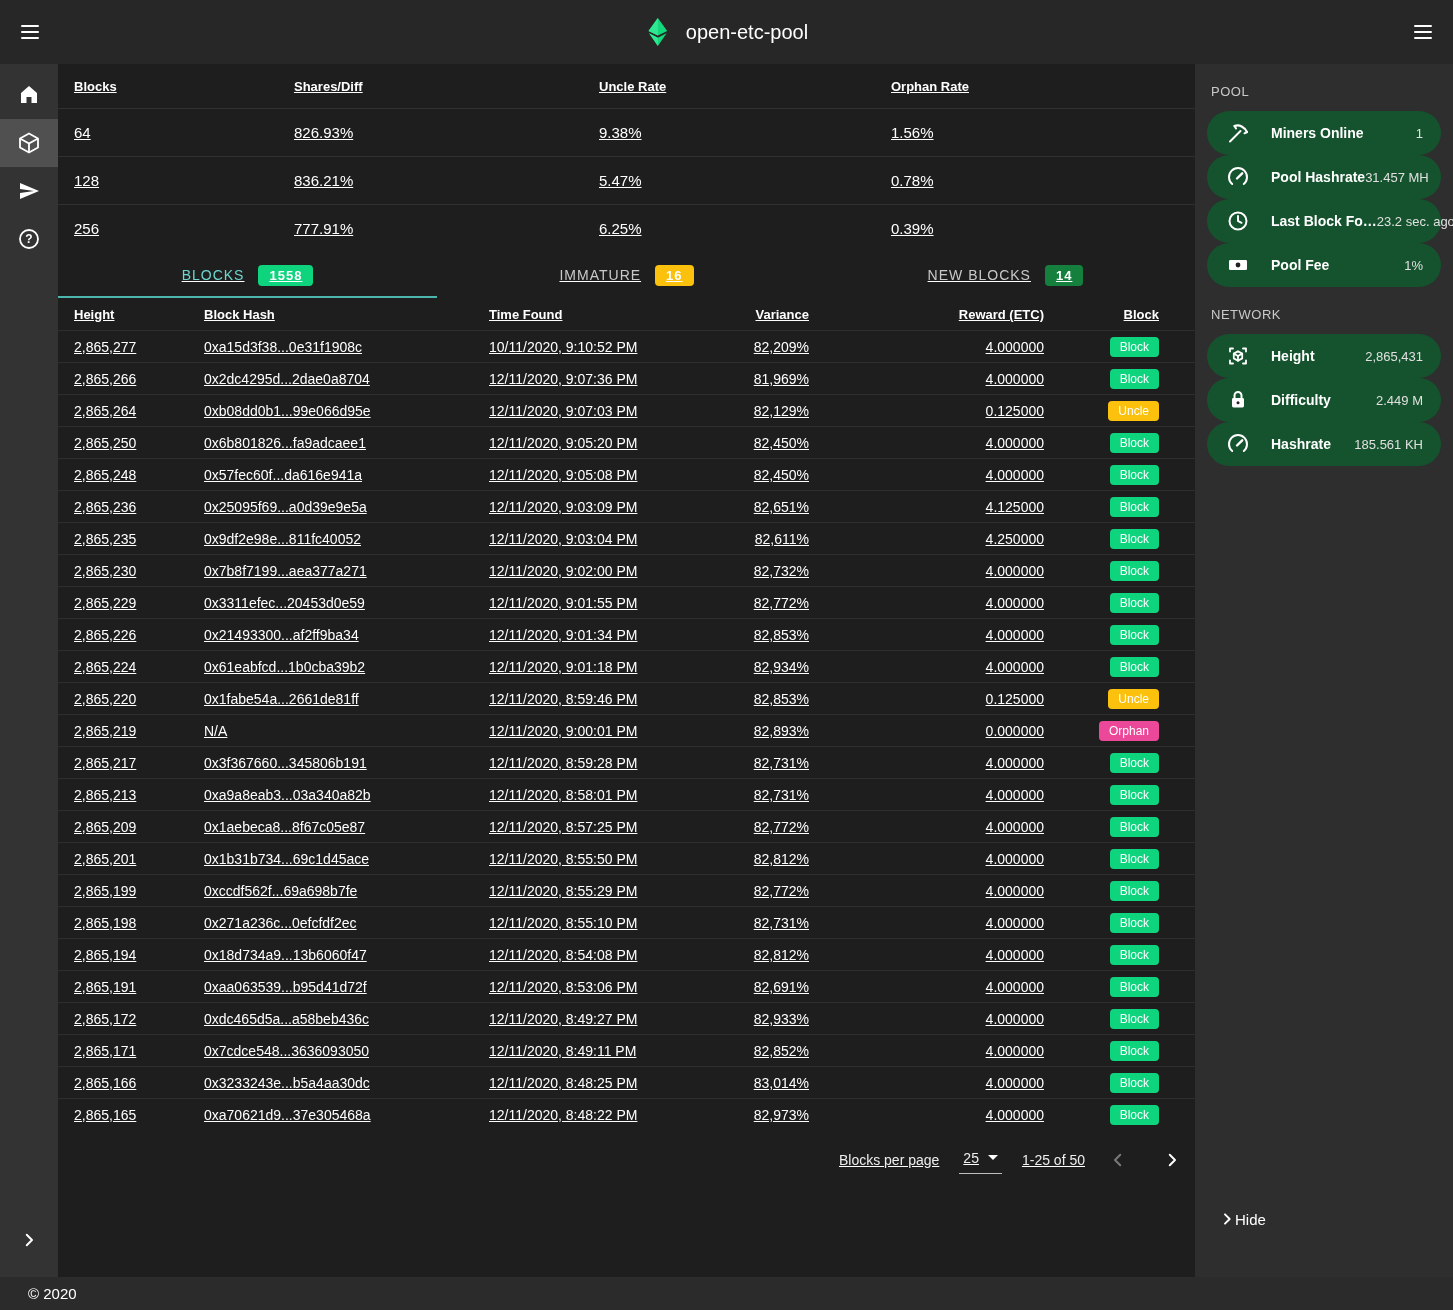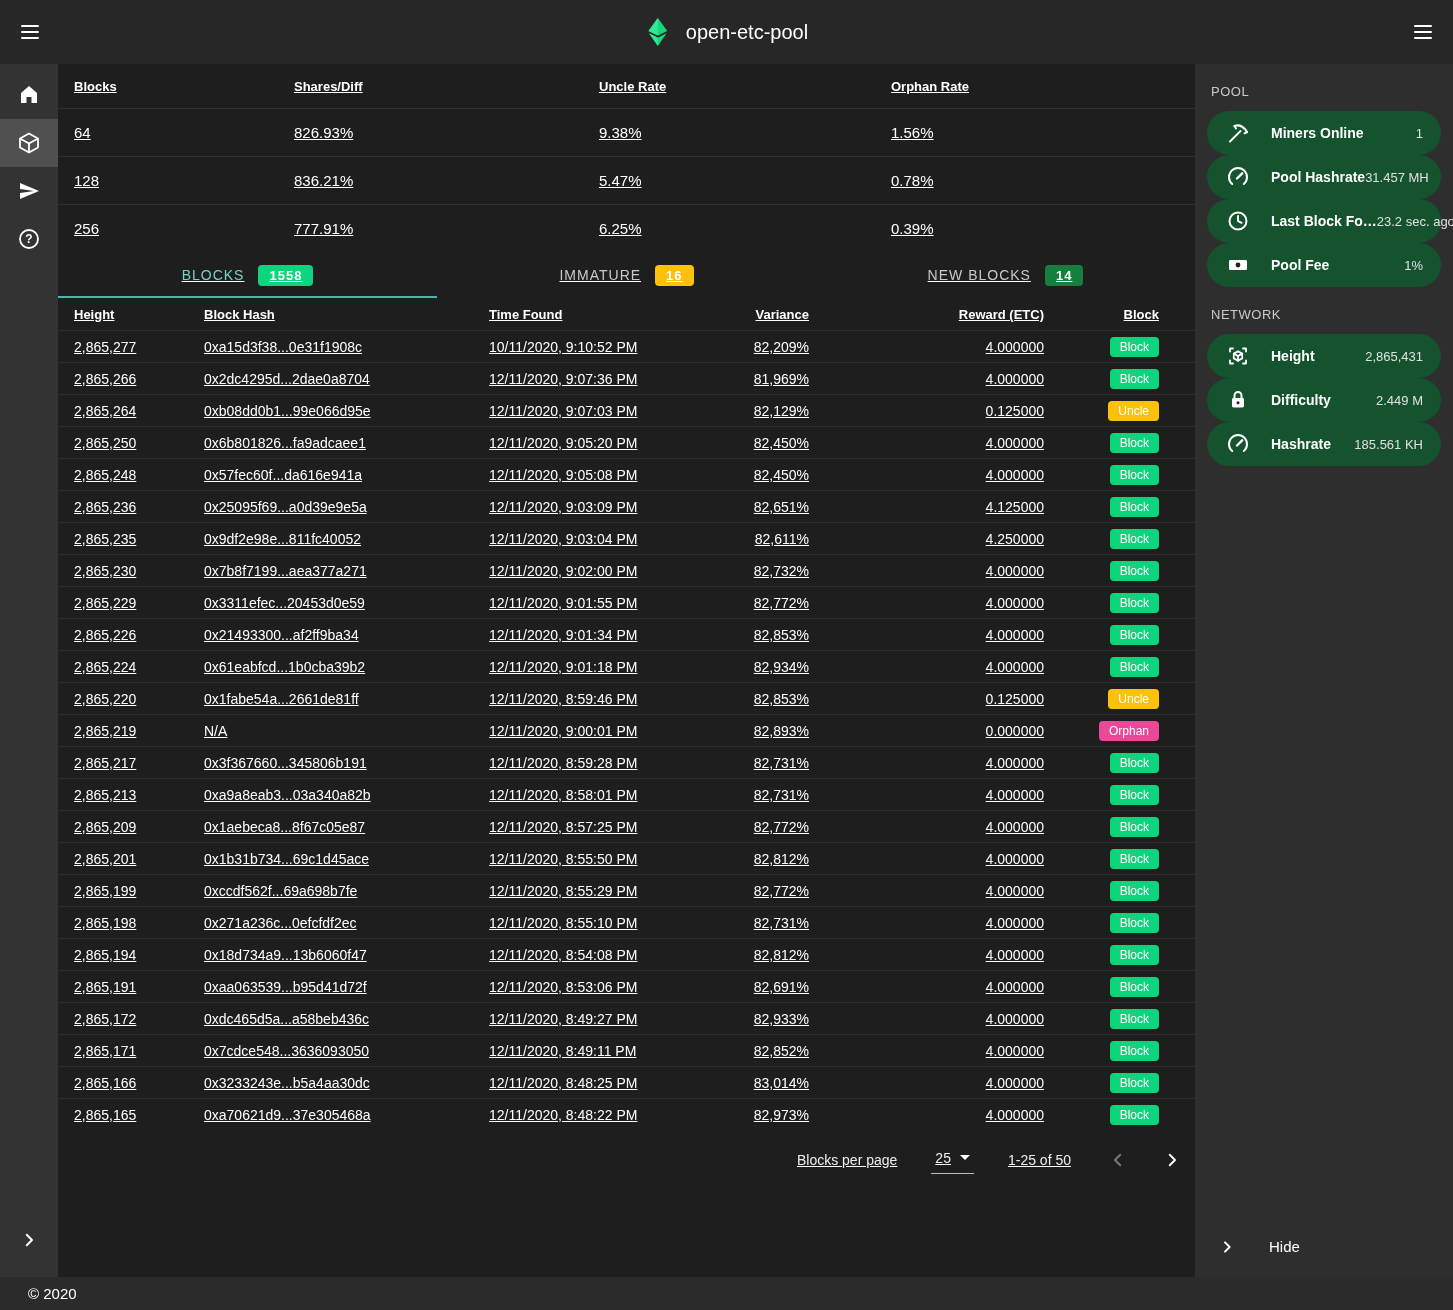--- a/index.html
+++ b/index.html
@@ -44,35 +44,35 @@
   .bhead, .brow { display:grid; grid-template-columns:130px 285px 260px 60px 235px 1fr; padding:0 16px; align-items:center; }
   .bhead { height:32px; font-size:13px; font-weight:bold; }
   .brow { height:32px; font-size:14px; border-top:1px solid #2e2e2e; }
   .col-variance, .col-reward { text-align:right; }
   .col-type { text-align:right; padding-right:20px; }
   .type-badge { display:inline-block; border-radius:4px; padding:3px 10px; min-width:34px; text-align:center; font-size:12px; color:#fff; }
   .type-badge.block  { background:#0ed47e; }
   .type-badge.uncle  { background:#fcc10c; }
   .type-badge.orphan { background:#ec4899; }
   
-  .pager { height:60px; display:flex; align-items:center; justify-content:flex-end; gap:34px; padding-right:10px; font-size:14px; color:#eee; }
+  .pager { height:60px; display:flex; align-items:center; justify-content:flex-end; gap:20px; padding-right:10px; font-size:14px; color:#eee; }
   .page-size { display:flex; align-items:center; gap:9px; border-bottom:1px solid #bdbdbd; padding:3px 4px 7px 4px; cursor:pointer; }
   .caret-down { width:0; height:0; border-left:5px solid transparent; border-right:5px solid transparent; border-top:5px solid #fff; }
   .pager-nav { display:flex; align-items:center; gap:28px; }
   .pager-btn { background:none; border:none; padding:4px; cursor:pointer; display:flex; align-items:center; }
   .pager-btn.disabled svg { stroke:#7a7a7a; }
   
   .rsb { width:258px; background:#2e2e2e; display:flex; flex-direction:column; }
   .rsb-title { font-size:13px; color:#c9c9c9; padding:20px 4px 12px 16px; letter-spacing:0.5px; }
   .pill { height:44px; margin:0 12px; border-radius:22px; background:#14532d; display:flex; align-items:center; padding:0 18px; }
   .pill-icon { width:26px; display:flex; align-items:center; justify-content:center; margin-right:20px; flex:none; }
   .pill-label { font-weight:bold; font-size:14px; white-space:nowrap; }
   .pill-value { margin-left:auto; font-size:13px; color:#e0e0e0; white-space:nowrap; }
   .rsb-spacer { flex:1; }
-  .hide-row { height:44px; margin-bottom:22px; display:flex; align-items:flex-end; padding-left:24px; gap:34px; cursor:pointer; }
+  .hide-row { height:44px; margin-bottom:22px; display:flex; align-items:flex-start; padding-left:24px; cursor:pointer; }
   .hide-label { font-size:15px; }
   
   .footer { height:33px; background:#2b2b2b; display:flex; align-items:center; padding-left:28px; font-size:15px; color:#fff; }
   svg.ic { display:block; }
 </style>
 </head>
 <body>
 
 <header class="topbar">
   <button class="hamburger left">

